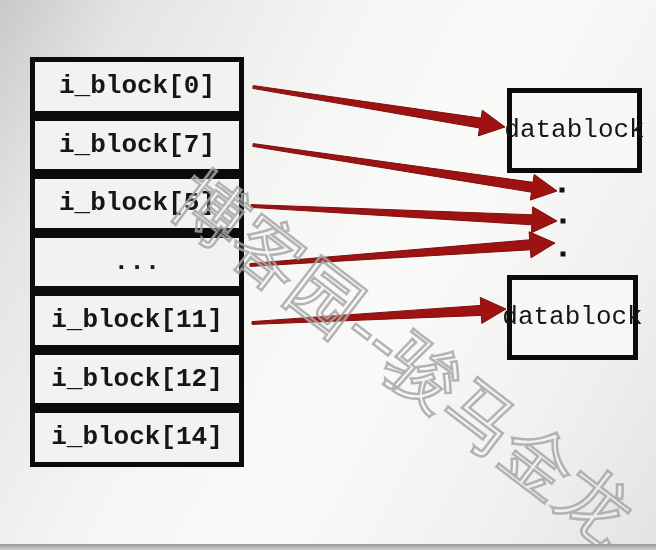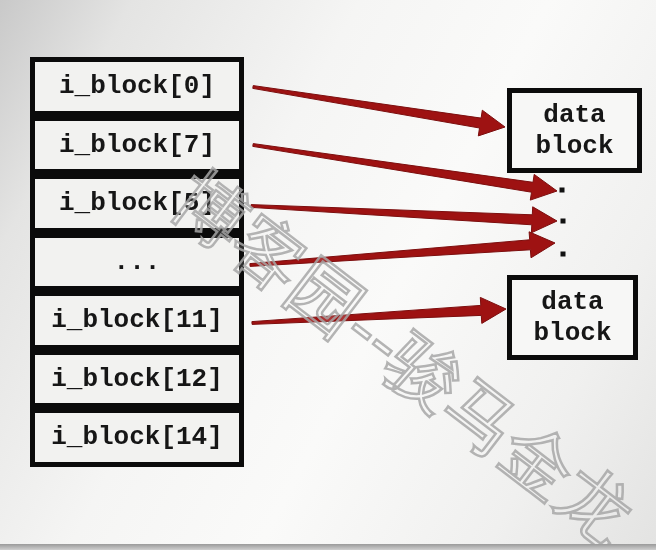--- a/index.html
+++ b/index.html
@@ -27,22 +27,22 @@
     font-weight:700;font-size:26px;color:#161616;
     letter-spacing:0px;
     white-space:pre;
   }
   
   .datablock{
     position:absolute;
     box-sizing:border-box;
     border:5px solid #0b0b0b;
     background:#f7f7f6;
-    display:flex;flex-direction:column;align-items:center;justify-content:center;
-    font-weight:700;font-size:26px;color:#161616;line-height:31px;
+    display:flex;flex-direction:row;align-items:center;justify-content:center;
+    font-weight:400;font-size:26px;color:#161616;line-height:31px;
   }
   #datablock-0{left:507px;top:88px;width:135px;height:85px;}
   #datablock-1{left:507px;top:275px;width:131px;height:85px;}
   #overlay{
     position:absolute;left:0;top:0;width:656px;height:550px;
     pointer-events:none;
   }
   .wm-text{
     font-family:"DejaVu Sans","Liberation Sans",sans-serif;
     font-size:72px;

